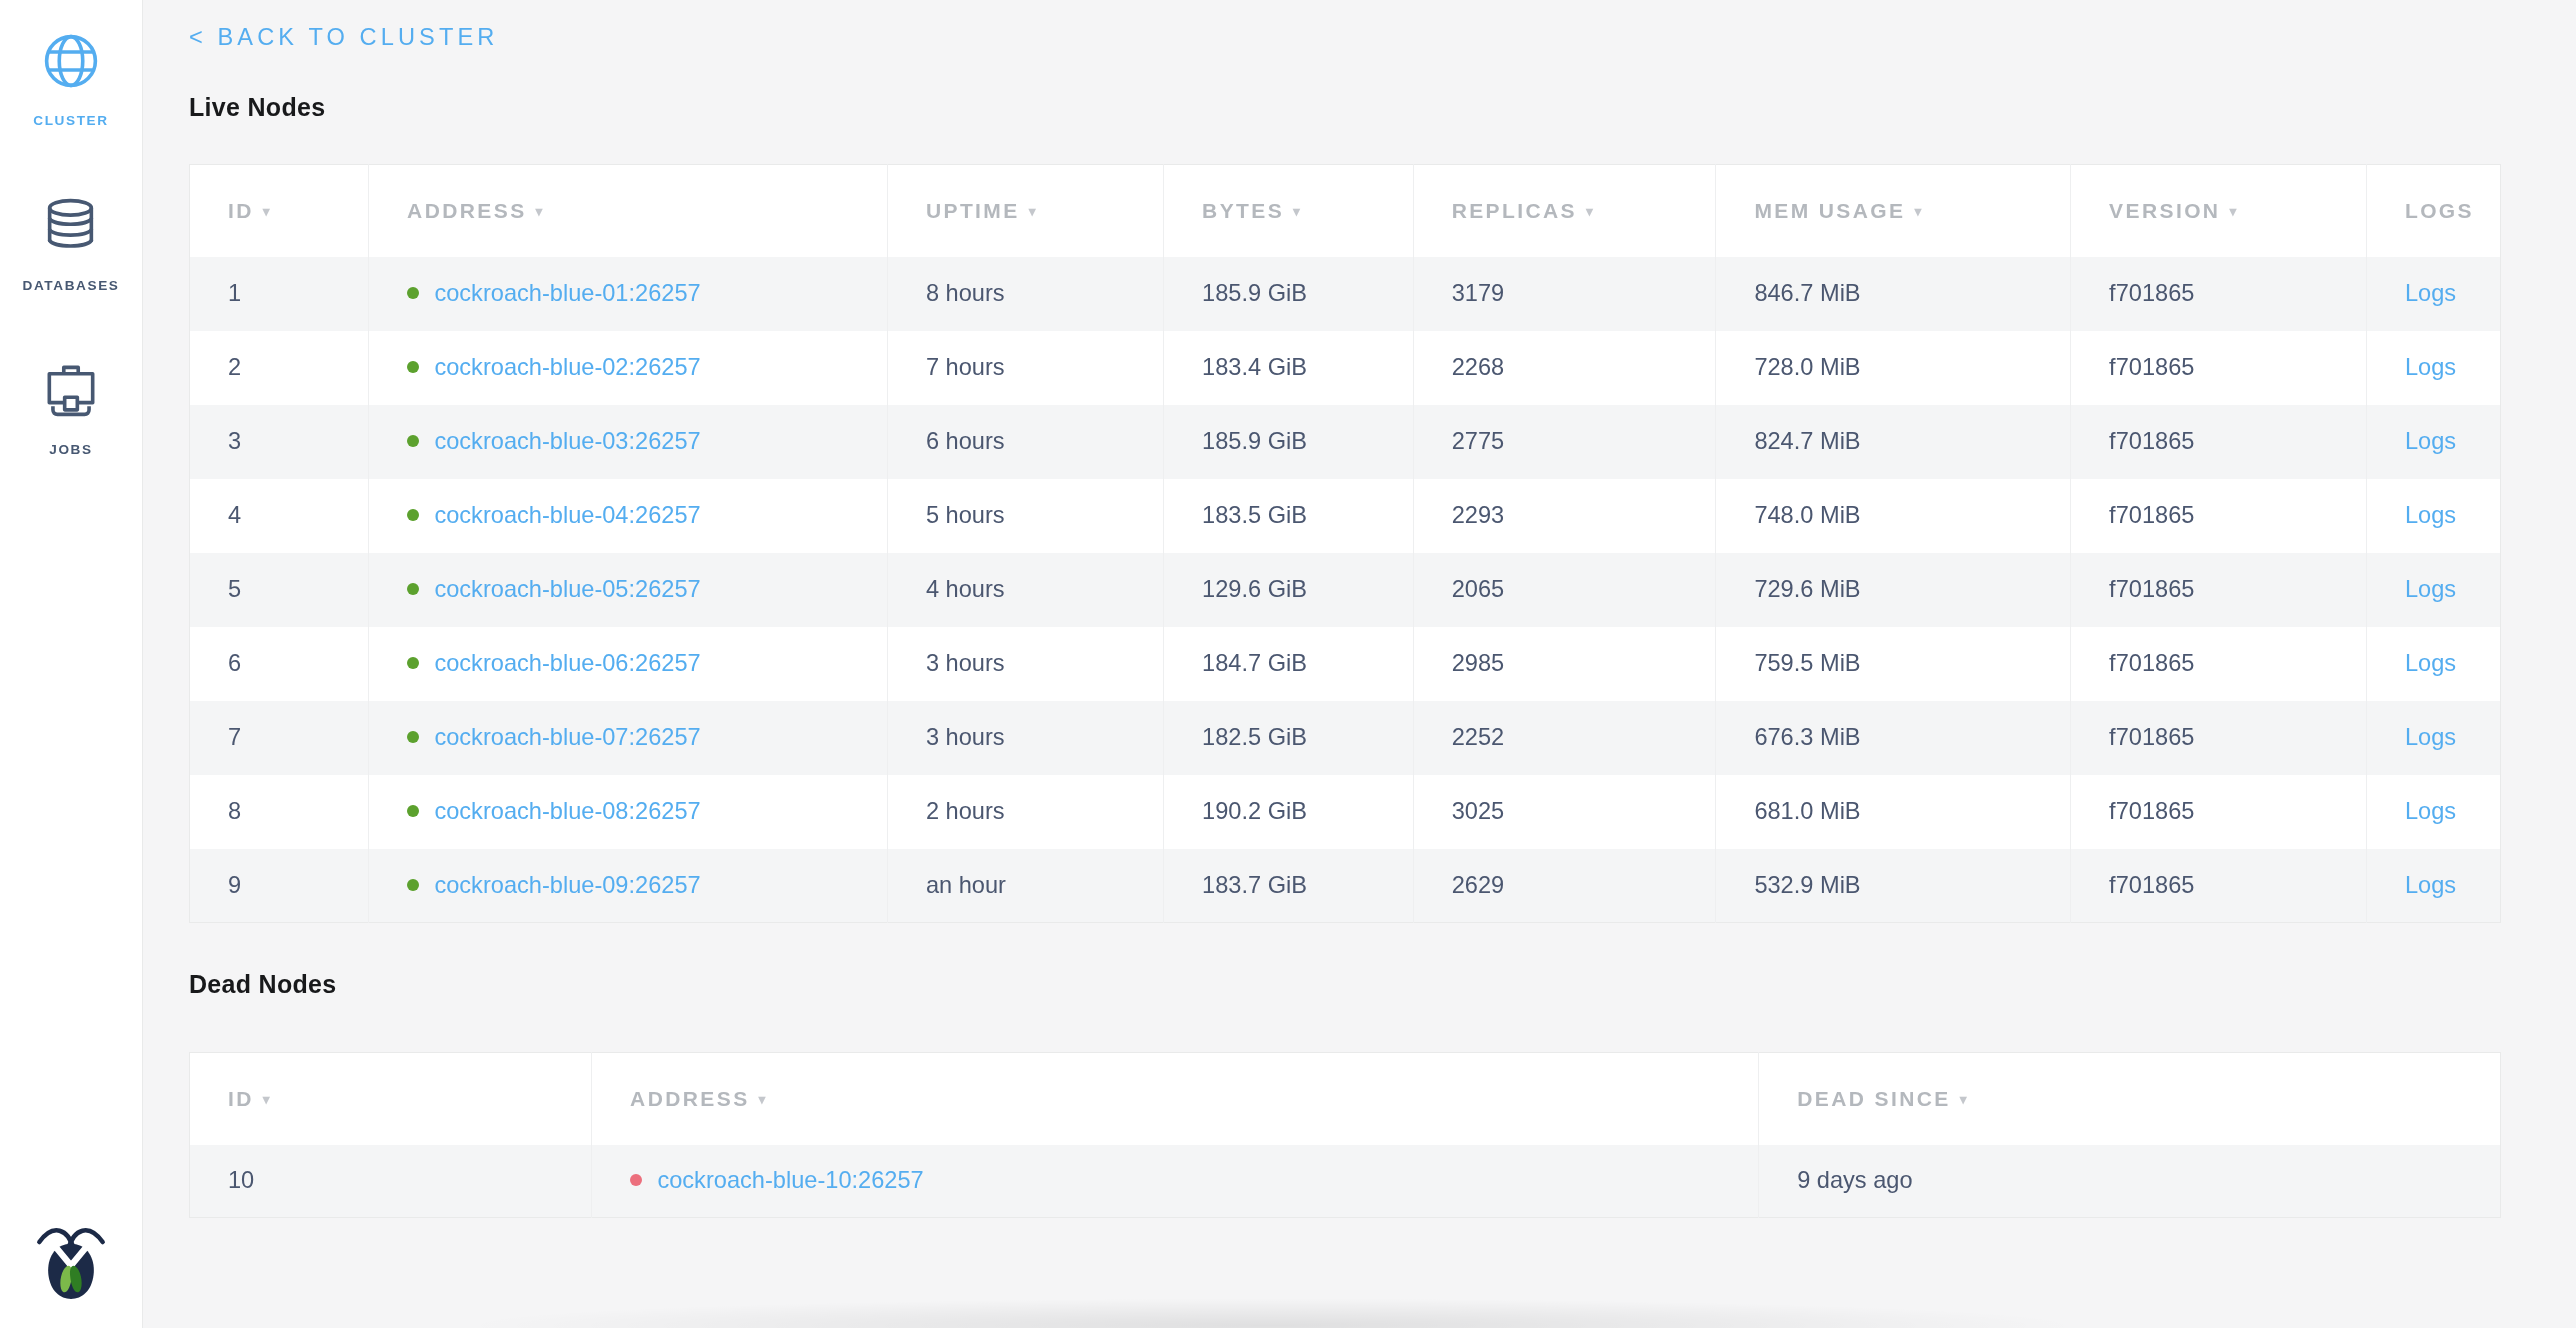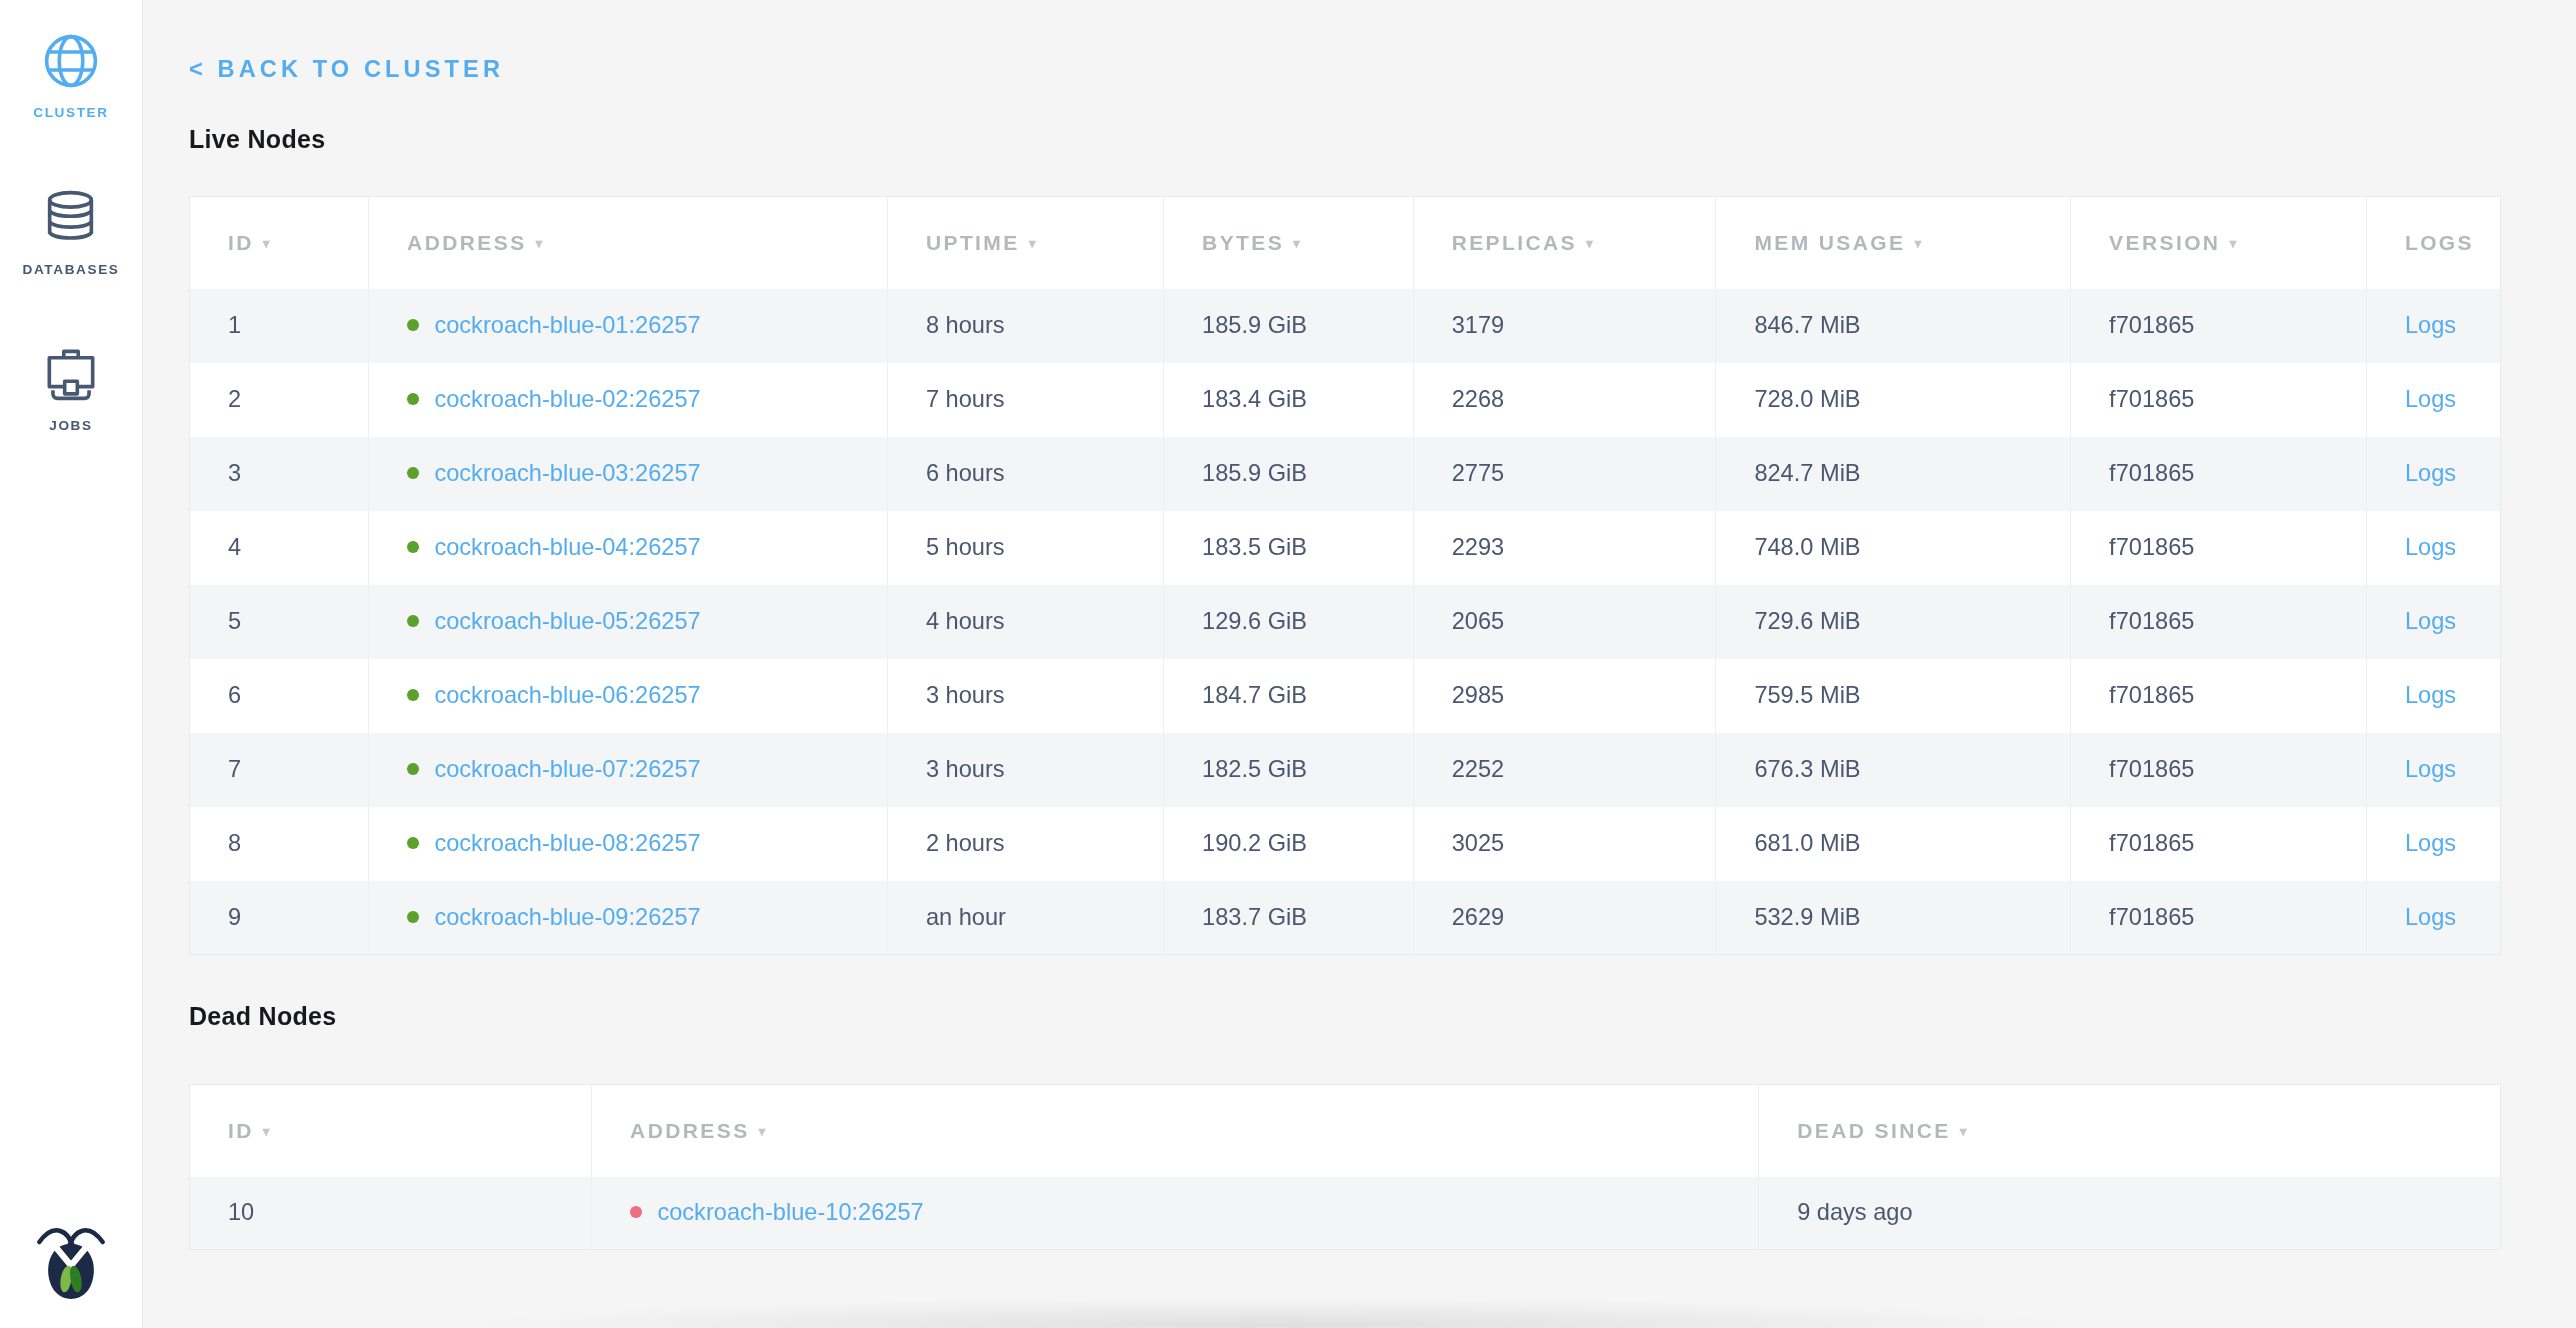--- a/index.html
+++ b/index.html
@@ -31,40 +31,41 @@
     position:absolute;left:0;top:0;bottom:0;width:143px;
     background:#ffffff;
     border-right:1.8px solid var(--border);
     display:flex;flex-direction:column;align-items:center;
   }
   .sidebar-item{
     margin-top:33px;margin-bottom:36px;
     display:flex;flex-direction:column;align-items:center;
     color:var(--icon-slate);
     cursor:pointer;
+    gap:8px;
   }
   .sidebar-item--active{color:var(--accent-blue);}
   .sidebar-item .nav-icon{display:block;}
   .sidebar-item .nav-label{
     margin-top:12.7px;
     font-size:13.6px;font-weight:700;letter-spacing:1.6px;
   }
   .sidebar-logo{
     position:absolute;bottom:23.6px;left:50%;transform:translateX(-50%);
   }
   
   .main{
     position:absolute;left:145px;top:0;right:0;bottom:0;
     padding:0 75px 0 44px;
   }
   .back-link{
     display:inline-block;
-    margin-top:56px;
+    margin-top:24px;
     color:var(--accent-blue);
-    font-size:23.6px;font-weight:700;letter-spacing:4.1px;
+    font-size:23.6px;font-weight:400;letter-spacing:4.1px;
     text-decoration:none;
     cursor:pointer;
   }
   .section-title{
     color:var(--title-black);
     font-size:25px;font-weight:600;letter-spacing:0.3px;
   }
   .section-title--live{margin-top:42px;}
   .section-title--dead{margin-top:47px;}
   

